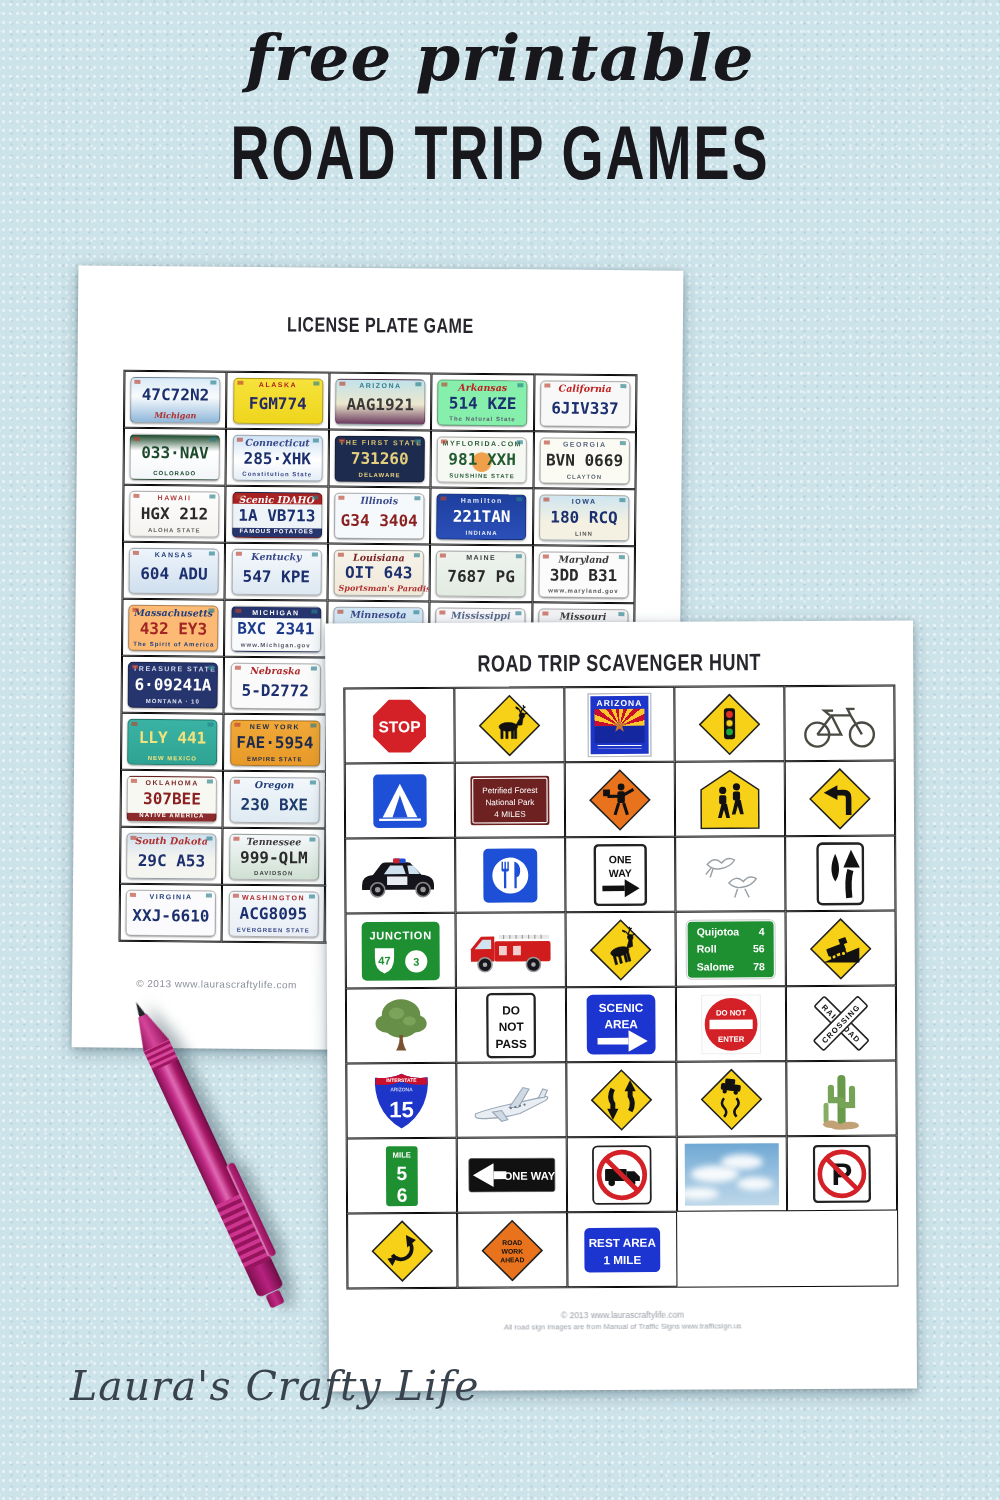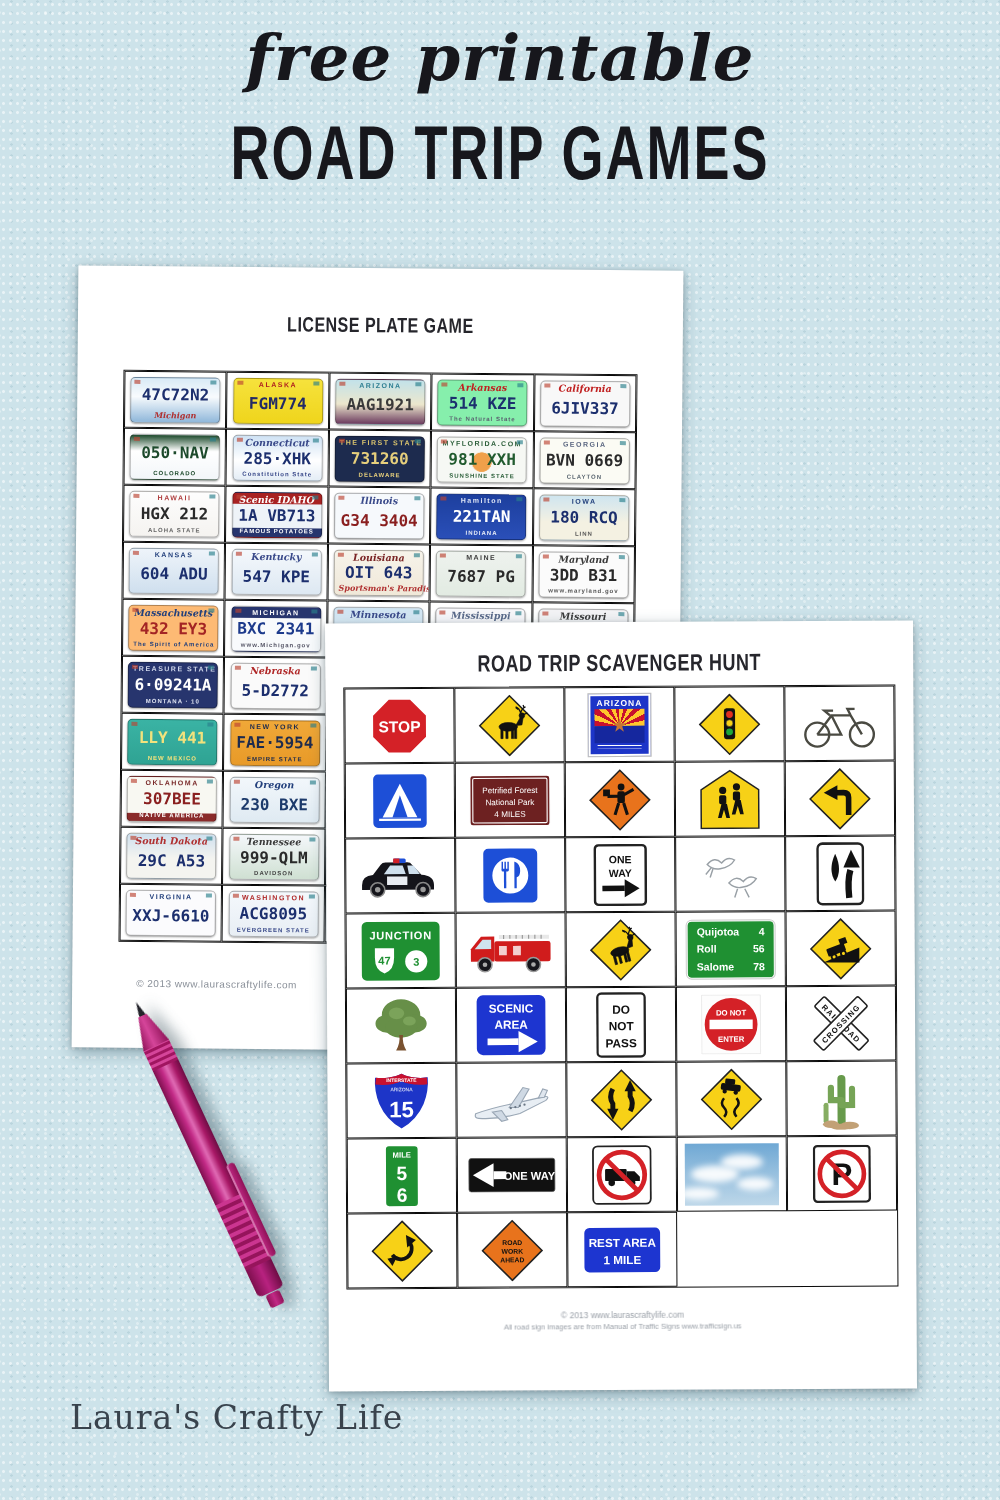--- a/index.html
+++ b/index.html
@@ -69,22 +69,22 @@
   .pen-tip{width:7px;height:15px;margin:0 auto;background:#23232a;clip-path:polygon(50% 0,100% 100%,0 100%);}
   .pen-cone{height:33px;background:linear-gradient(90deg,#8f1257,#d5459a 45%,#8f1257);clip-path:polygon(34% 0,66% 0,100% 100%,0 100%);}
   .pen-rib1{height:22px;background:repeating-linear-gradient(0deg,#a01560 0 3px,#d5459a 3px 6px);}
   .pen-body{height:148px;background:linear-gradient(90deg,#7e0f4e,#c22a86 30%,#e06ab4 50%,#a81866 75%,#6e0c44);}
   .pen-grip{height:72px;background:repeating-linear-gradient(0deg,#96145c 0 4px,#cb3590 4px 8px);}
   .pen-end{height:30px;background:linear-gradient(90deg,#7e0f4e,#b82280 50%,#6e0c44);border-radius:0 0 5px 5px;}
   .pen-nub{width:15px;height:14px;margin:1px auto 0;background:linear-gradient(90deg,#8f1257,#c22a86,#8f1257);border-radius:3px;}
   .pen-clip{position:absolute;right:-7px;top:186px;width:9px;height:102px;border-radius:4px;
     background:linear-gradient(90deg,#c22a86,#8f1257);box-shadow:inset 2px 0 0 rgba(255,255,255,.35);}
   
-  #signature{position:absolute;left:70px;top:1398px;font-family:"DejaVu Serif",serif;
-    font-size:33px;color:#39434d;letter-spacing:1px;z-index:3;}
+  #signature{position:absolute;left:70px;top:1362px;font-family:"DejaVu Serif",serif;font-style:italic;
+    font-size:41px;color:#39434d;letter-spacing:1px;z-index:3;}
 </style>
 </head>
 <body>
 
 <div id="canvas">
 
   <div id="header">
     <div id="hline1">free printable</div>
     <div id="hline2">ROAD TRIP GAMES</div>
   </div>
@@ -123,21 +123,21 @@
         <div class="plate-cell">
           <div class="plate" style="background: rgb(248, 248, 248);">
             <div class="p-top scr" style="color: rgb(192, 32, 32);">California</div>
             <div class="p-num" style="color: rgb(28, 47, 110);">6JIV337</div>
             <div class="p-bot" style="color: rgb(85, 85, 85);"></div>
           </div>
         </div>
         <div class="plate-cell">
           <div class="plate" style="background: linear-gradient(rgb(29, 74, 44), rgb(255, 255, 255) 36%, rgb(242, 246, 249));">
             <div class="p-top" style="color: rgb(255, 255, 255);"></div>
-            <div class="p-num" style="color: rgb(29, 74, 44);">050·NAV</div>
+            <div class="p-num" style="color: rgb(29, 74, 44);">033·NAV</div>
             <div class="p-bot" style="color: rgb(29, 74, 44);">COLORADO</div>
           </div>
         </div>
         <div class="plate-cell">
           <div class="plate" style="background: linear-gradient(rgb(207, 226, 244), rgb(255, 255, 255) 55%, rgb(228, 237, 246));">
             <div class="p-top scr" style="color: rgb(58, 74, 138);">Connecticut</div>
             <div class="p-num" style="color: rgb(28, 47, 110);">285·XHK</div>
             <div class="p-bot" style="color: rgb(58, 74, 138);">Constitution State</div>
           </div>
         </div>
@@ -594,34 +594,34 @@
               <ellipse cx="45" cy="52" rx="25" ry="16"></ellipse>
             </g>
             <g fill="#7ba35a">
               <ellipse cx="38" cy="30" rx="12" ry="9"></ellipse>
               <ellipse cx="58" cy="42" rx="10" ry="7"></ellipse>
             </g>
             <path d="M42,64 q2,12 -5,24 h16 q-7,-12 -5,-24 z" fill="#7a5230"></path>
           </svg>
         </div>
         <div class="sign-cell">
+          <svg viewBox="0 0 76 100" width="50" height="66">
+            <rect x="2" y="2" width="72" height="96" rx="6" fill="#fff" stroke="#222" stroke-width="3.5"></rect>
+            <text x="38" y="33" font-size="18" font-weight="bold" fill="#111" text-anchor="middle">DO</text>
+            <text x="38" y="58" font-size="18" font-weight="bold" fill="#111" text-anchor="middle">NOT</text>
+            <text x="38" y="84" font-size="18" font-weight="bold" fill="#111" text-anchor="middle">PASS</text>
+          </svg>
+        </div>
+        <div class="sign-cell">
           <svg viewBox="0 0 100 88" width="74" height="65">
             <rect x="2" y="2" width="96" height="84" rx="10" fill="#1d35d0" stroke="#fff" stroke-width="3"></rect>
             <text x="50" y="27" font-size="16" font-weight="bold" fill="#fff" text-anchor="middle">SCENIC</text>
             <text x="50" y="49" font-size="16" font-weight="bold" fill="#fff" text-anchor="middle">AREA</text>
             <rect x="18" y="62" width="42" height="9" fill="#fff"></rect>
             <polygon points="60,52 60,81 86,66.5" fill="#fff"></polygon>
-          </svg>
-        </div>
-        <div class="sign-cell">
-          <svg viewBox="0 0 76 100" width="50" height="66">
-            <rect x="2" y="2" width="72" height="96" rx="6" fill="#fff" stroke="#222" stroke-width="3.5"></rect>
-            <text x="38" y="33" font-size="18" font-weight="bold" fill="#111" text-anchor="middle">DO</text>
-            <text x="38" y="58" font-size="18" font-weight="bold" fill="#111" text-anchor="middle">NOT</text>
-            <text x="38" y="84" font-size="18" font-weight="bold" fill="#111" text-anchor="middle">PASS</text>
           </svg>
         </div>
         <div class="sign-cell">
           <svg viewBox="0 0 100 100" width="60" height="60">
             <rect x="1" y="1" width="98" height="98" fill="#fdfdfd" stroke="#ddd"></rect>
             <circle cx="50" cy="50" r="44" fill="#d42127"></circle>
             <text x="50" y="35" font-size="13" font-weight="bold" fill="#fff" text-anchor="middle">DO NOT</text>
             <rect x="14" y="42" width="72" height="16" fill="#fff"></rect>
             <text x="50" y="79" font-size="13" font-weight="bold" fill="#fff" text-anchor="middle">ENTER</text>
           </svg>

